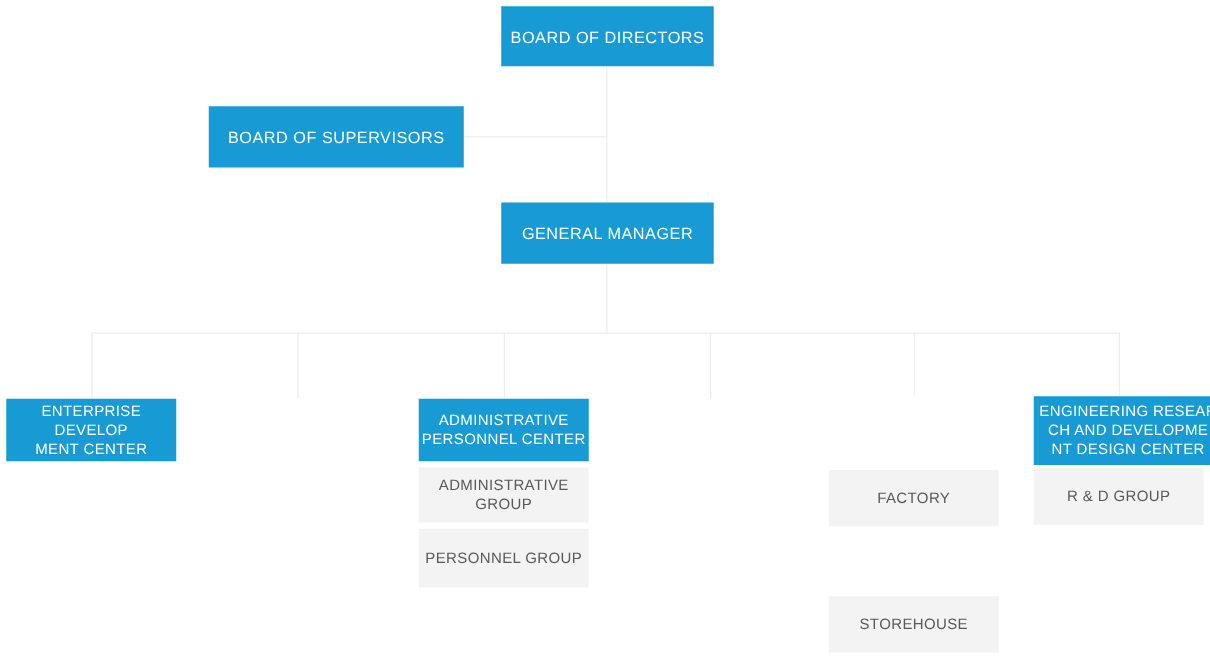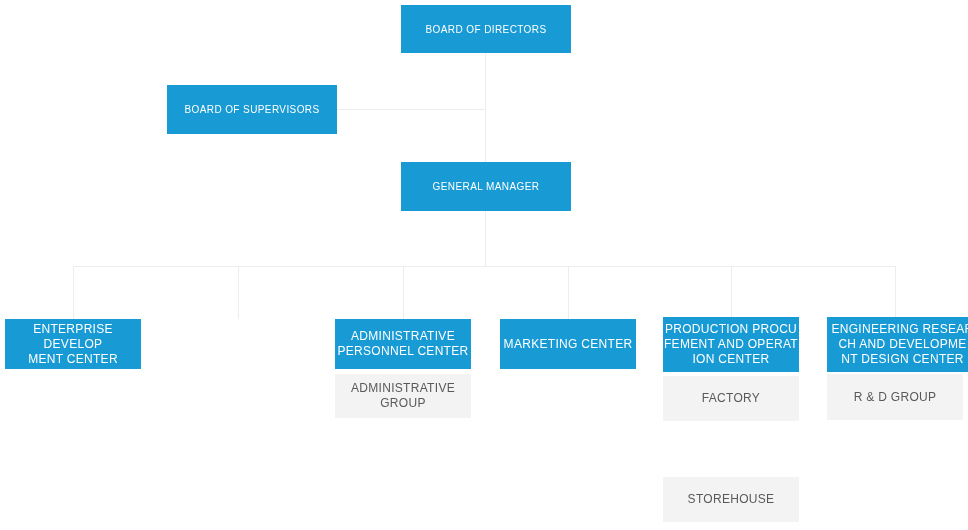--- a/index.html
+++ b/index.html
@@ -14,57 +14,54 @@
   .canvas{
     position:relative;width:968px;height:530px;background:var(--page-bg);
     overflow:hidden;font-family:"Liberation Sans",sans-serif;
   }
   .node{
     position:absolute;display:flex;align-items:center;justify-content:center;
     text-align:center;white-space:pre-line;box-sizing:border-box;cursor:default;
   }
   .node.blue{background:var(--node-blue);color:var(--node-text-light);}
   .node.gray{background:var(--child-bg);color:var(--child-text);}
-  .lg{font-size:10px;letter-spacing:.4px;}
+  .lg{font-size:13px;letter-spacing:.4px;}
   .sm{font-size:12px;letter-spacing:.3px;line-height:15px;}
   .line{position:absolute;background:var(--connector);}
 </style>
 </head>
 <body>
 
 <div class="canvas">
 
   <div class="line" style="left:485px;top:53px;width:1px;height:109px"></div>
   <div class="line" style="left:337px;top:109px;width:149px;height:1px"></div>
   <div class="line" style="left:485px;top:211px;width:1px;height:56px"></div>
   <div class="line" style="left:73px;top:266px;width:823px;height:1px"></div>
   <div class="line" style="left:73px;top:266px;width:1px;height:53px"></div>
   <div class="line" style="left:238px;top:266px;width:1px;height:53px"></div>
   <div class="line" style="left:403px;top:266px;width:1px;height:53px"></div>
   <div class="line" style="left:568px;top:266px;width:1px;height:53px"></div>
   <div class="line" style="left:731px;top:266px;width:1px;height:51px"></div>
   <div class="line" style="left:895px;top:266px;width:1px;height:51px"></div>
 
   <div class="node blue lg" style="left:401px;top:5px;width:170px;height:48px">BOARD OF DIRECTORS</div>
-  <div class="node blue lg" style="left:167px;top:85px;width:170px;height:49px">BOARD OF SUPERVISORS</div>
+  <div class="node blue lg" style="left:167px;top:85px;width:204px;height:49px">BOARD OF SUPERVISORS</div>
   <div class="node blue sm" style="left:5px;top:319px;width:136px;height:50px">ENTERPRISE DEVELOP
 MENT CENTER</div>
 
   <div class="node blue lg" style="left:401px;top:162px;width:170px;height:49px">GENERAL MANAGER</div>
   <div class="node blue sm" style="left:335px;top:319px;width:136px;height:50px">ADMINISTRATIVE
 PERSONNEL CENTER</div>
-  <div class="node blue sm" style="left:500px;top:319px;width:136px;height:50px">MARKETING CENTER</div>
-  <div class="node blue sm" style="left:663px;top:317px;width:136px;height:55px">PRODUCTION PROCU
-FEMENT AND OPERAT
-ION CENTER</div>
   <div class="node blue sm" style="left:827px;top:317px;width:151px;height:55px">ENGINEERING RESEAR
 CH AND DEVELOPME
 NT DESIGN CENTER</div>
 
   <div class="node gray sm" style="left:335px;top:374px;width:136px;height:44px">ADMINISTRATIVE
 GROUP</div>
+  <div class="node gray sm" style="left:335px;top:423px;width:136px;height:47px">PERSONNEL GROUP</div>
 
   <div class="node gray sm" style="left:663px;top:376px;width:136px;height:45px">FACTORY</div>
   <div class="node gray sm" style="left:663px;top:477px;width:136px;height:45px">STOREHOUSE</div>
 
   <div class="node gray sm" style="left:827px;top:374px;width:136px;height:46px">R &amp; D GROUP</div>
 
 </div>
 
 </body></html>

